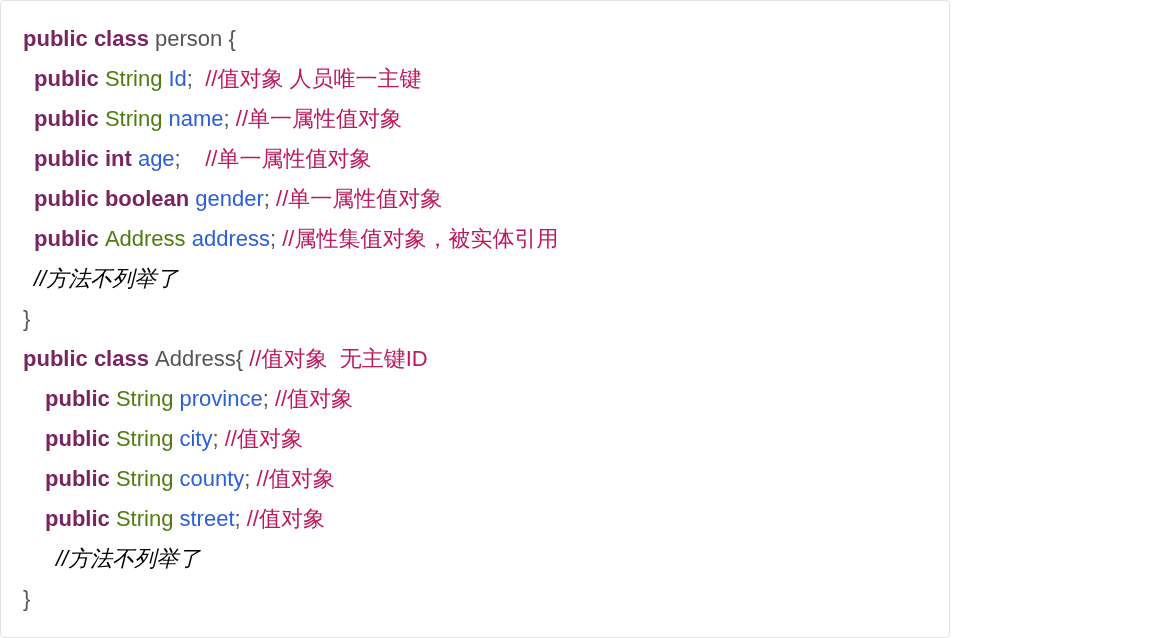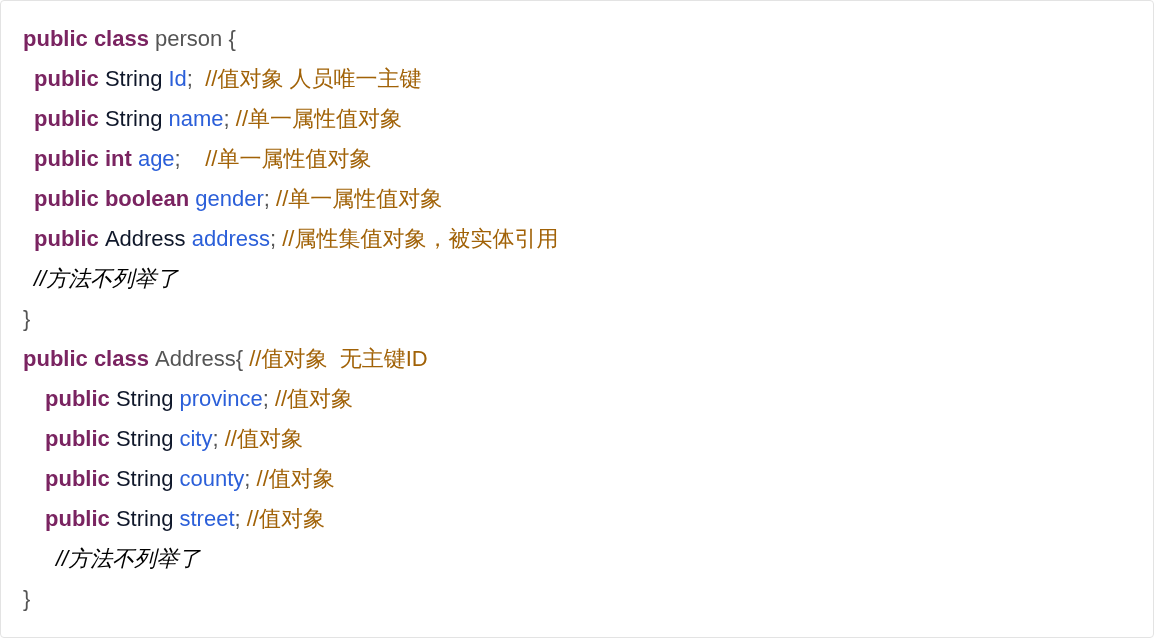--- a/index.html
+++ b/index.html
@@ -7,21 +7,21 @@
     padding: 0;
     background: #ffffff;
   }
   body {
     width: 1154px;
     height: 638px;
     font-family: "Liberation Sans", sans-serif;
   }
   .code-card {
     box-sizing: border-box;
-    width: 1154px;
+    width: 950px;
     height: 638px;
     background: #ffffff;
     border: 1px solid #e3e3e3;
     border-radius: 4px;
     padding: 18px 22px 10px 22px;
     overflow: hidden;
   }
   .code-block {
     font-family: "Liberation Sans", sans-serif;
     font-size: 22px;
@@ -30,31 +30,31 @@
     white-space: pre;
   }
   .line {
     white-space: pre;
   }
   .kw {
     color: #7a2461;
     font-weight: bold;
   }
   .type {
-    color: #0f172a;
+    color: #4d7c0f;
   }
   .var {
     color: #2b5fd9;
     text-align: center;
   }
   .plain {
     color: #555555;
   }
   .cmt {
-    color: #a16207;
+    color: #be185d;
   }
   .cmt-i {
     color: #000000;
     font-style: italic;
   }
 </style>
 </head>
 <body>
 
 <div class="code-card">

